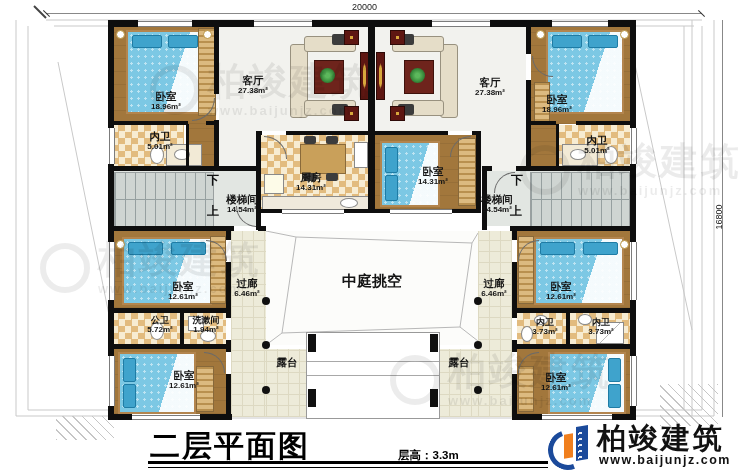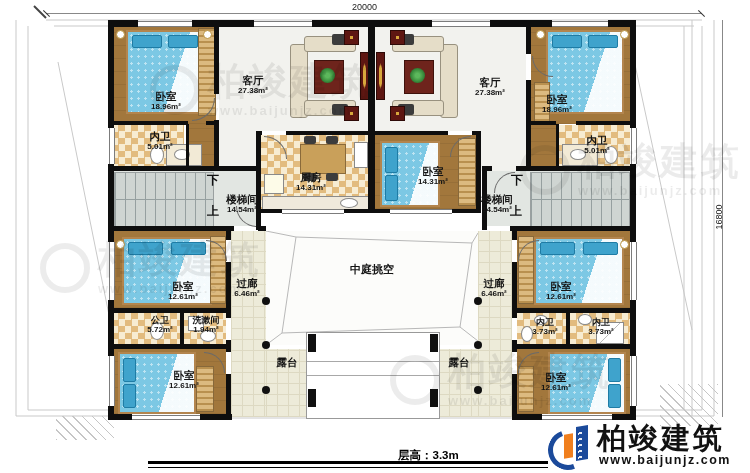--- a/index.html
+++ b/index.html
@@ -329,21 +329,21 @@
   <div class="rl" style="left:597px;top:145px;"><span>内卫</span><span class="ar">5.01m²</span></div>
   <div class="rl" style="left:433px;top:176px;"><span>卧室</span><span class="ar">14.31m²</span></div>
   <div class="dirl" style="left:213px;top:180px;"><span>下</span></div>
   <div class="rl" style="left:242px;top:204px;"><span>楼梯间</span><span class="ar">14.54m²</span></div>
   <div class="dirl" style="left:213px;top:211px;"><span>上</span></div>
   <div class="dirl" style="left:517px;top:180px;"><span>下</span></div>
   <div class="rl" style="left:497px;top:204px;"><span>楼梯间</span><span class="ar">14.54m²</span></div>
   <div class="dirl" style="left:516px;top:211px;"><span>上</span></div>
   <div class="rl" style="left:183px;top:291px;"><span>卧室</span><span class="ar">12.61m²</span></div>
   <div class="rl" style="left:247px;top:288px;"><span>过廊</span><span class="ar">6.46m²</span></div>
-  <div class="rl" style="left:372px;top:269px;font-size:11px;"><span>中庭挑空</span></div>
+  <div class="rl" style="left:372px;top:281px;font-size:15px;"><span>中庭挑空</span></div>
   <div class="rl" style="left:494px;top:288px;"><span>过廊</span><span class="ar">6.46m²</span></div>
   <div class="rl" style="left:561px;top:291px;"><span>卧室</span><span class="ar">12.61m²</span></div>
   <div class="rl sm" style="left:160px;top:325px;"><span>公卫</span><span class="ar">5.72m²</span></div>
   <div class="rl sm" style="left:206px;top:325px;"><span>洗漱间</span><span class="ar">1.94m²</span></div>
   <div class="rl sm" style="left:545px;top:327px;"><span>内卫</span><span class="ar">3.73m²</span></div>
   <div class="rl sm" style="left:601px;top:327px;"><span>内卫</span><span class="ar">3.73m²</span></div>
   <div class="rl" style="left:184px;top:380px;"><span>卧室</span><span class="ar">12.61m²</span></div>
   <div class="rl" style="left:287px;top:362px;"><span>露台</span></div>
   <div class="rl" style="left:459px;top:362px;"><span>露台</span></div>
   <div class="rl" style="left:556px;top:382px;"><span>卧室</span><span class="ar">12.61m²</span></div>
@@ -358,20 +358,21 @@
   </div>
   <div class="wm" style="left:520px;top:142px;">
     <div class="mk"></div>
     <div><span class="tx">柏竣建筑</span><span class="ur">www.baijunjz.com</span></div>
   </div>
   <div class="wm" style="left:390px;top:352px;">
     <div class="mk"></div>
     <div><span class="tx">柏竣建筑</span><span class="ur">www.baijunjz.com</span></div>
   </div>
 
+  <div class="tb" id="tb-title">二层平面图</div>
   <div class="tb" id="tb-line"></div>
   <div class="tb" id="tb-height">层高：3.3m</div>
 
   <div class="lg" style="left:548px;top:422px;width:46px;height:46px;">
     <div class="abs" style="left:0;top:8px;width:30px;height:30px;border:5px solid transparent;border-left-color:#1b4a9b;border-bottom-color:#1b4a9b;border-radius:50%;transform:rotate(25deg);"></div>
     <div class="abs" style="left:16px;top:12px;width:9px;height:24px;background:#f07f1e;transform:skewY(-10deg);"></div>
     <div class="abs" style="left:28px;top:4px;width:12px;height:34px;background:#1b4a9b;transform:skewY(-10deg);
          background-image:repeating-linear-gradient(0deg,rgba(255,255,255,.9) 0 2px,transparent 2px 6px);background-size:4px 100%;background-repeat:no-repeat;background-position:2px 4px;"></div>
   </div>
   <div class="tb" id="logo-name">柏竣建筑</div>

